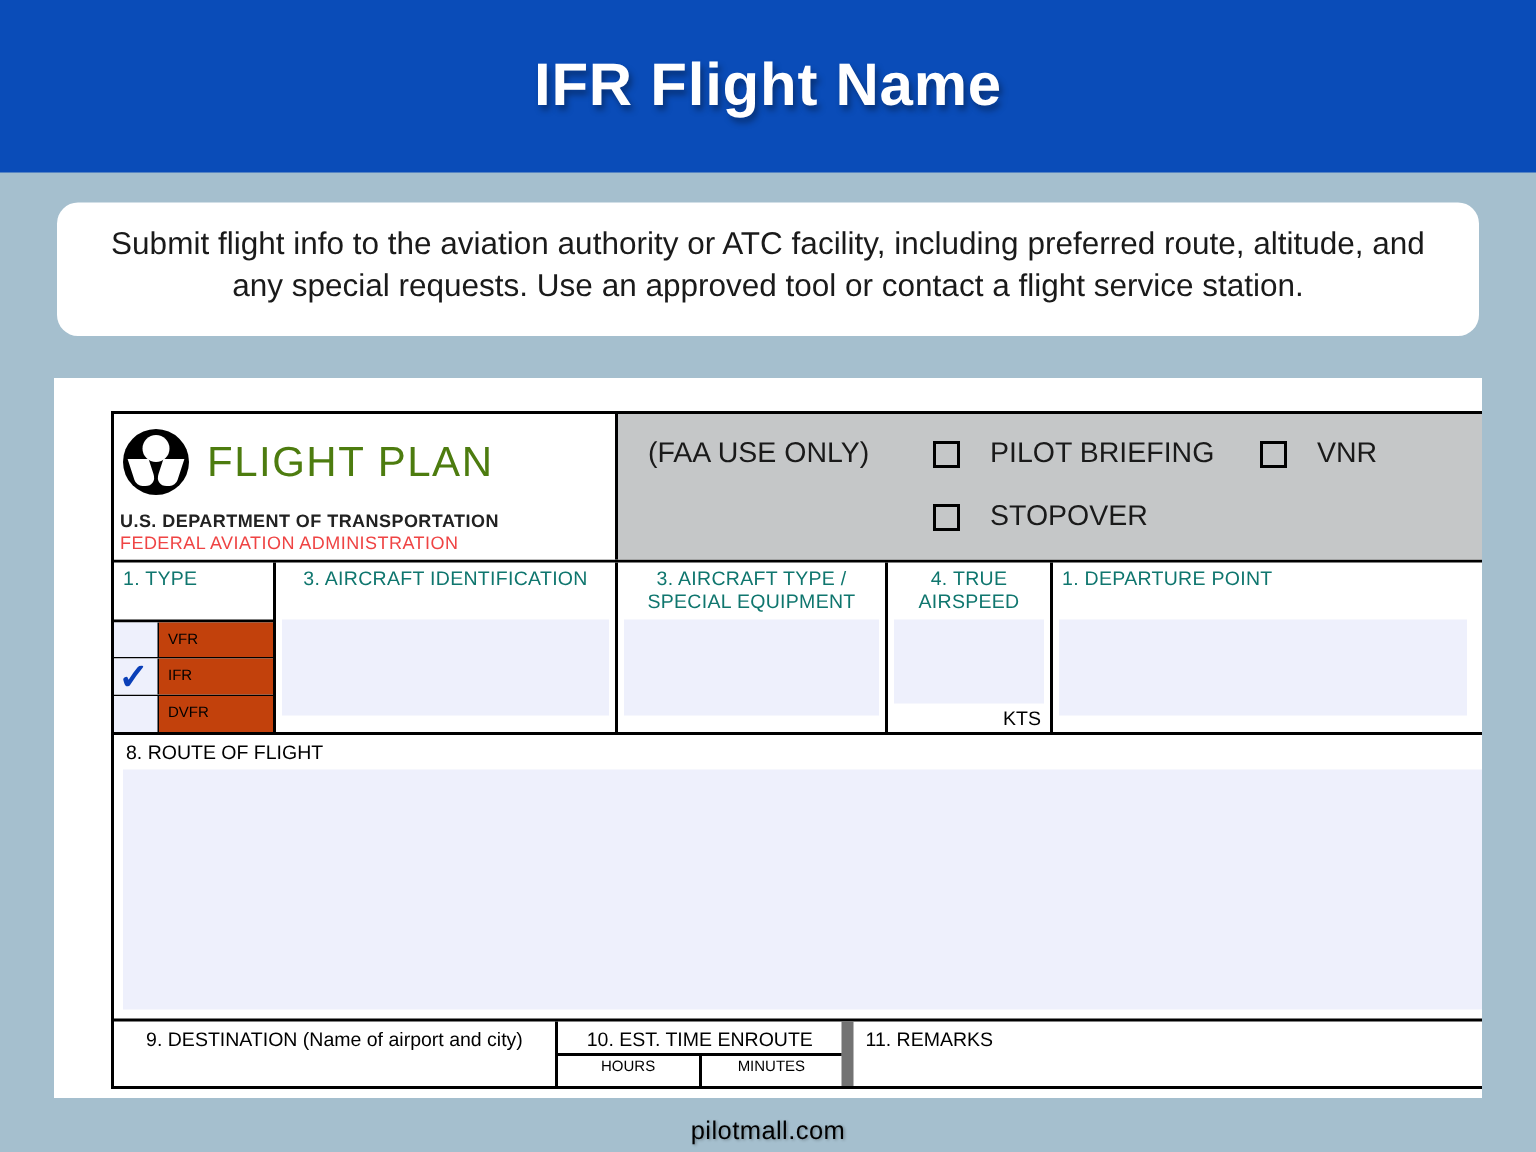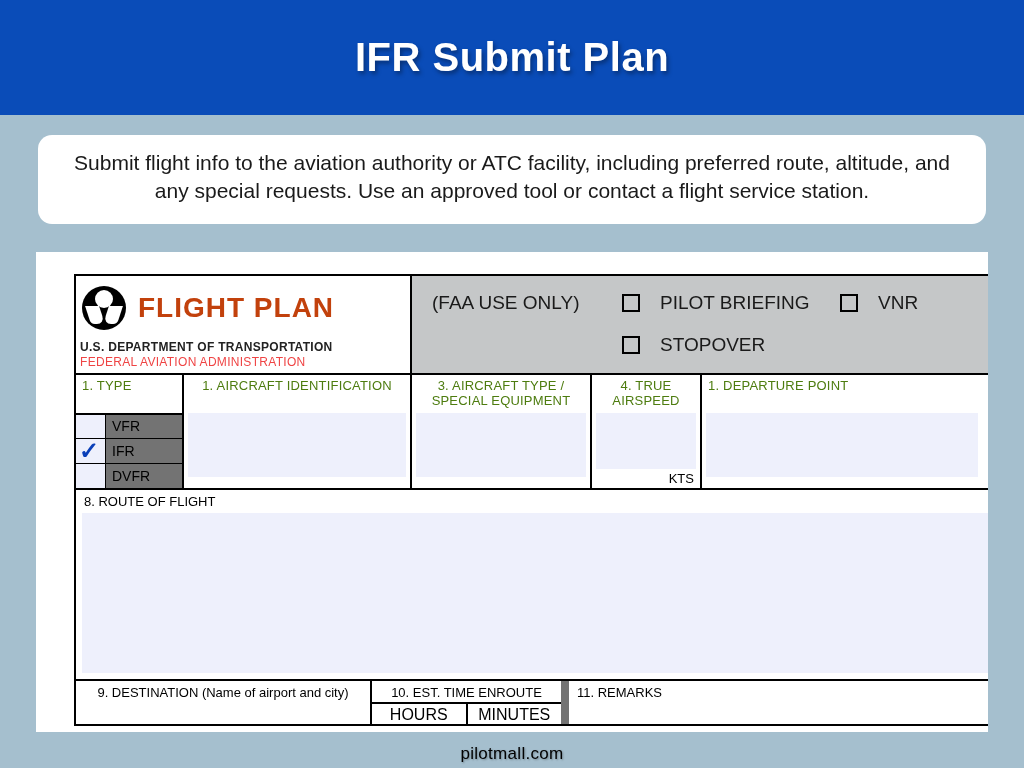--- a/index.html
+++ b/index.html
@@ -69,21 +69,21 @@
     content: ""; position: absolute; width: 18px; height: 18px; background: #fff; border-radius: 50%;
     left: 13px; top: 4px;
   }
   .dot-logo .blade {
     position: absolute; width: 14px; height: 18px; background: #fff;
     bottom: 6px;
   }
   .dot-logo .blade.l { left: 6px; border-radius: 0 0 8px 4px; transform: skewX(18deg); }
   .dot-logo .blade.r { right: 6px; border-radius: 0 0 4px 8px; transform: skewX(-18deg); }
   .fh-title {
-    font-size: 28px; font-weight: 700; letter-spacing: 1px; color: #c2410c;
+    font-size: 28px; font-weight: 400; letter-spacing: 1px; color: #4d7c0f;
   }
   .fh-sub1 { font-size: 12px; font-weight: 700; color: #222; letter-spacing: 0.3px; }
   .fh-sub2 { font-size: 12px; font-weight: 400; color: #ef4444; letter-spacing: 0.3px; margin-top:1px;}
   .fh-right {
     flex: 1; background: #c5c7c8; border-left: 2px solid #000;
     padding: 16px 20px;
     font-size: 19px; color: #1a1a1a;
     display: grid;
     grid-template-columns: 190px 38px 180px 38px 100px;
     grid-template-rows: auto auto;
@@ -101,36 +101,36 @@
   .cell { border-right: 2px solid #000; }
   .cell:last-child { border-right: none; }
 
   .c-type { width: 108px; }
   .c-ident { width: 228px; }
   .c-actype { width: 180px; }
   .c-tas { width: 110px; }
   .c-dep { width: 280px; }
 
   .cell-hdr {
-    font-size: 13px; padding: 3px 6px 5px 6px; color: #4d7c0f; letter-spacing: 0.2px;
+    font-size: 13px; padding: 3px 6px 5px 6px; color: #0f766e; letter-spacing: 0.2px;
     min-height: 38px;
     text-align: left;
   }
   .cell-hdr.center { text-align: center; }
 
   .type-rows { }
   .type-row {
     display: flex; border-top: 1.5px solid #000; height: 25px; align-items: stretch;
   }
   .type-row:first-child { border-top: 2px solid #000; }
   .type-box {
     width: 30px; border-right: 1.5px solid #000; background: #eef0fc; position: relative;
   }
   .type-label {
-    flex: 1; background: #737373; font-size: 14px; display: flex; align-items: center; padding-left: 6px;
+    flex: 1; background: #c2410c; font-size: 10px; display: flex; align-items: center; padding-left: 6px;
   }
   .checkmark {
     position: absolute; left: 3px; top: -2px; font-size: 24px; color: #0a3fb8; font-weight: bold;
     font-family: 'Segoe UI Symbol', Arial;
   }
 
   .fill {
     background: #eef0fc; margin: 0 4px 4px 4px; height: 64px;
   }
   .c-ident .cell-hdr, .c-actype .cell-hdr { text-align: center; }
@@ -150,40 +150,40 @@
   }
 
   
   .bot-row { display: flex; }
   .b-dest { width: 296px; border-right: 2px solid #000; }
   .b-time { width: 197px; border-right: 8px solid #737373; display:flex; flex-direction:column;}
   .b-rem { flex: 1; }
   .b-hdr { font-size: 13px; padding: 4px 8px 2px 8px; text-align: center; }
   .b-dest .b-hdr { text-align: center; }
   .hm-row { display:flex; border-top: 2px solid #000; height: 22px; }
-  .hm-cell { flex:1; border-right: 2px solid #000; font-size:16px; text-align:center; padding-top:2px;}
+  .hm-cell { flex:1; border-right: 2px solid #000; font-size:10px; text-align:center; padding-top:2px;}
   .hm-cell:last-child { border-right:none;}
 
   .footer {
     position: absolute;
     bottom: 4px;
     width: 100%;
     text-align: center;
     color: #000000;
     font-size: 17px;
     font-family: 'Segoe UI', Arial, sans-serif;
     text-shadow: 1px 1px 2px rgba(0,0,0,0.3);
     letter-spacing: 0.3px;
   }
 </style>
 </head>
 <body>
 
 <div class="header-bar">
-  <div class="header-title">IFR Submit Plan</div>
+  <div class="header-title">IFR Flight Name</div>
 </div>
 
 <div class="info-card">Submit flight info to the aviation authority or ATC facility, including preferred route, altitude, and any special requests. Use an approved tool or contact a flight service station.</div>
 
 <div class="form-wrap">
   <div class="form-inner">
 
     <div class="fh-row">
       <div class="fh-left">
         <div class="fh-brand">
@@ -224,21 +224,21 @@
               </div>
             <div class="type-label">IFR</div>
           </div>
           <div class="type-row">
             <div class="type-box"></div>
             <div class="type-label">DVFR</div>
           </div>
         </div>
       </div>
       <div class="cell c-ident">
-        <div class="cell-hdr">1. AIRCRAFT IDENTIFICATION</div>
+        <div class="cell-hdr">3. AIRCRAFT IDENTIFICATION</div>
         <div class="fill"></div>
       </div>
       <div class="cell c-actype">
         <div class="cell-hdr">3. AIRCRAFT TYPE / SPECIAL EQUIPMENT</div>
         <div class="fill"></div>
       </div>
       <div class="cell c-tas">
         <div class="cell-hdr center">4. TRUE AIRSPEED</div>
         <div class="tas-fill"></div>
         <div class="kts">KTS</div>

